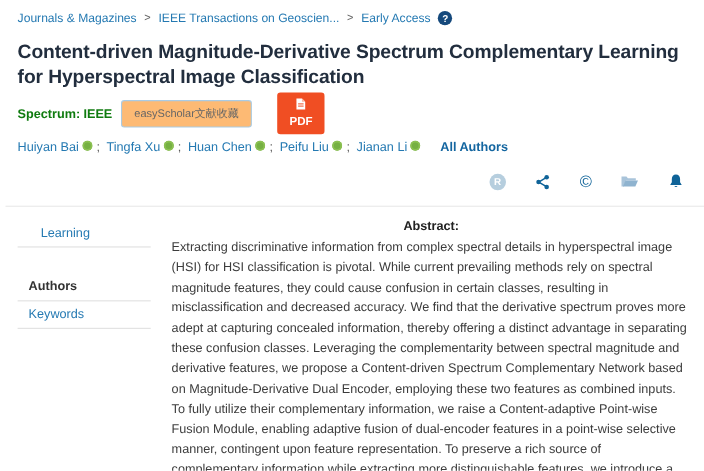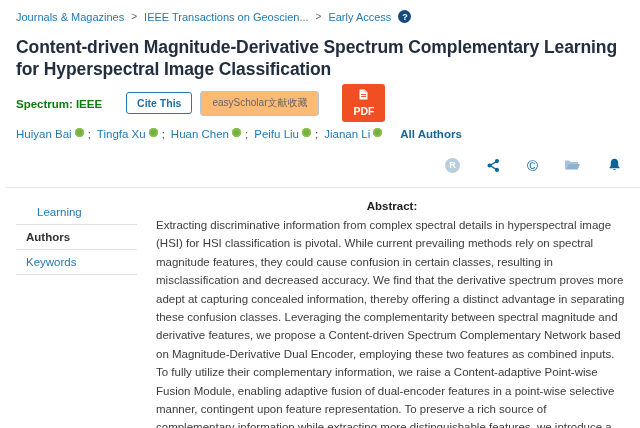--- a/index.html
+++ b/index.html
@@ -47,21 +47,21 @@
 
   
   .page-divider{border:none;border-top:1px solid #e9e9e9;margin:13px -12px 0 -11px;}
 
   
   .content{display:flex;margin-top:12px;}
   .sidebar{width:121px;flex:none;font-size:11.5px;}
   .side-item{padding:6px 0 6px 10px;border-bottom:1px solid #e0e0e0;cursor:pointer;}
   .side-item a{color:#2479b2;text-decoration:none;}
   .side-item.indent{padding-left:21px;}
-  .side-item.active{color:#333;font-weight:bold;}
+  .side-item.active{color:#333;font-weight:bold;margin-top:24px;}
   .main{margin-left:19px;width:493px;}
   .abs-heading{font-size:11.5px;font-weight:bold;color:#222;margin:0 0 4px 0;text-align:center;}
   .abs-text{font-size:11.5px;line-height:18.4px;color:#3c3c3c;margin:0;text-align:left;}
 </style>
 </head>
 <body>
 
 <div class="page">
 
   <nav class="breadcrumb">
@@ -72,21 +72,20 @@
     <a>Early Access</a>
     <span class="help-badge">?</span>
   </nav>
 
   <h1 class="title">Content-driven Magnitude-Derivative Spectrum Complementary Learning for Hyperspectral Image Classification</h1>
 
   <div class="pub-row">
     <span>
       <span class="pub-label">Spectrum:</span><span class="pub-name">IEEE</span>
     </span>
-    <button class="cite-btn">Cite This</button>
     <button class="easy-btn">easyScholar文献收藏</button>
     <button class="pdf-btn">
       <svg width="9" height="11" viewBox="0 0 9 11">
         <path d="M0.5 0.5 H5.5 L8.5 3.5 V10.5 H0.5 Z" fill="#fff"></path>
         <path d="M5.5 0.5 L8.5 3.5 H5.5 Z" fill="#f8b6a2"></path>
         <rect x="2" y="5" width="5" height="0.9" fill="#f04e23"></rect>
         <rect x="2" y="7" width="5" height="0.9" fill="#f04e23"></rect>
       </svg>
       <span>PDF</span>
     </button>

